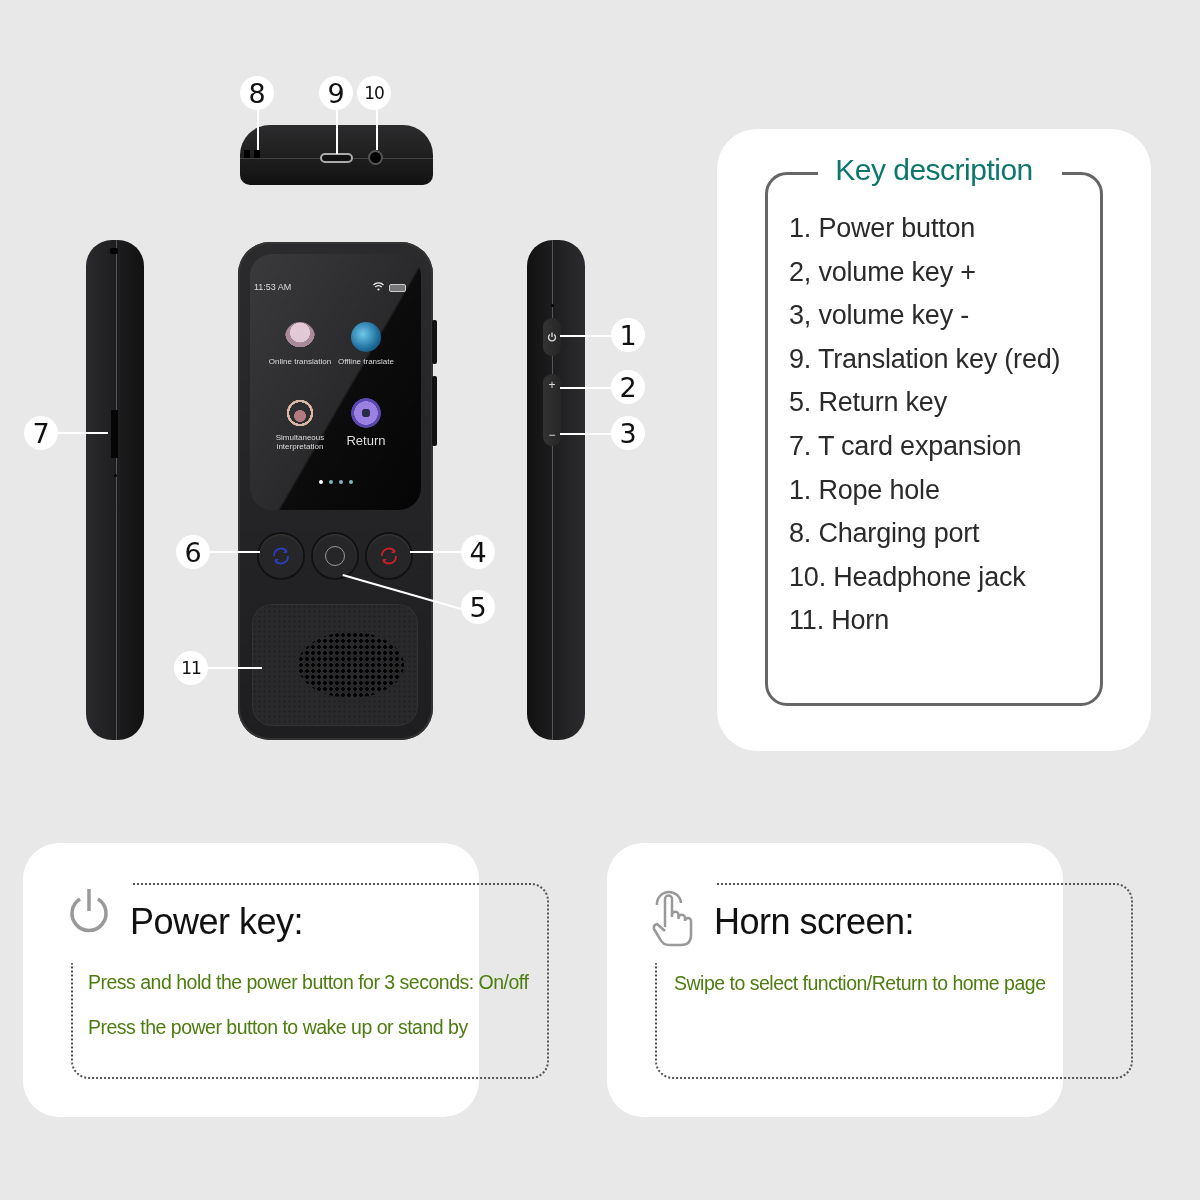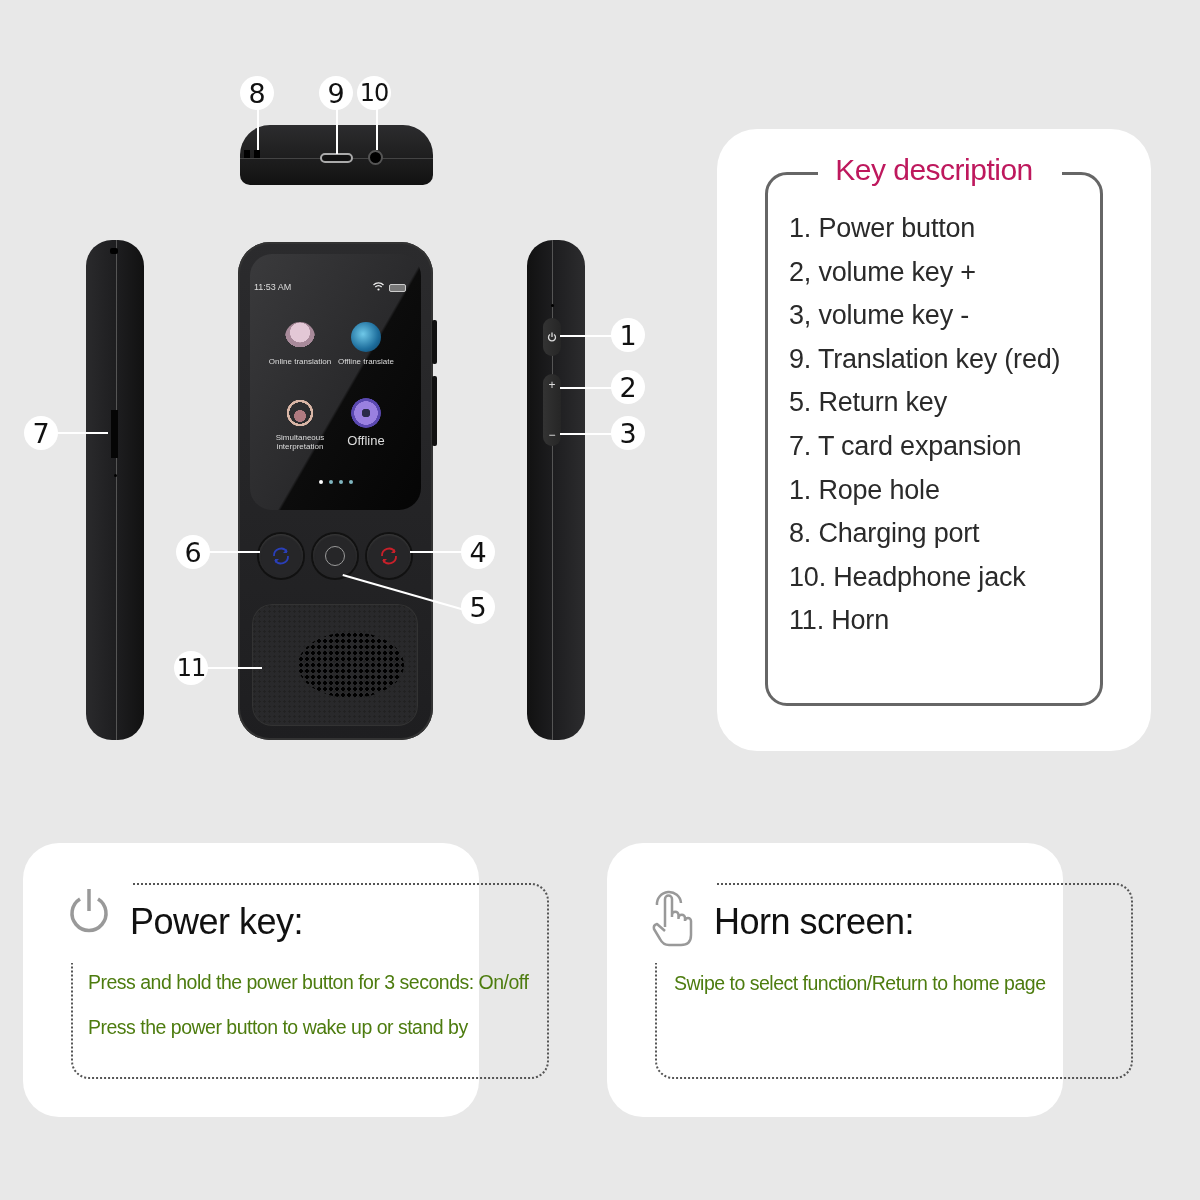--- a/index.html
+++ b/index.html
@@ -1,21 +1,21 @@
 <!DOCTYPE html>
 <html><head>
 <meta charset="utf-8">
 <style>
   * { box-sizing: border-box; margin: 0; padding: 0; }
   body { width: 1200px; height: 1200px; background: #e8e8e8; font-family: "Liberation Sans", "DejaVu Sans", sans-serif; position: relative; overflow: hidden; }
   .abs { position: absolute; }
 
   
   .callout { position: absolute; width: 34px; height: 34px; border-radius: 50%; background: #fff; color: #111; font-size: 27px; display: flex; align-items: center; justify-content: center; font-family: "DejaVu Sans", sans-serif; }
-  .callout.small { font-size: 24px; letter-spacing: -1px; }
+  .callout.small { font-size: 17px; letter-spacing: -1px; }
   .leader { position: absolute; height: 2px; background: #fff; }
   .vleader { position: absolute; width: 2px; background: #fff; }
 
   
   .side-left { left: 86px; top: 240px; width: 58px; height: 500px; border-radius: 26px 26px 26px 26px; background: linear-gradient(90deg, #2a2a2c 0%, #1d1d1f 55%, #111 100%); }
   .side-left .seam { position: absolute; left: 30px; top: 0; bottom: 0; width: 1px; background: #555; }
   .side-left .slot { position: absolute; left: 25px; top: 170px; width: 7px; height: 48px; background: #050505; }
   .side-left .hole { position: absolute; left: 28px; top: 234px; width: 3px; height: 3px; border-radius: 50%; background: #000; }
   .side-left .top-hole { position: absolute; left: 24px; top: 8px; width: 8px; height: 6px; background: #000; border-radius: 2px; }
 
@@ -48,21 +48,21 @@
 
   .round-btn { position: absolute; top: 292px; width: 44px; height: 44px; border-radius: 50%; background: #262628; box-shadow: 0 0 0 2px #111, inset 0 1px 2px #3a3a3a; display: flex; align-items: center; justify-content: center; }
   .speaker { position: absolute; left: 14px; top: 362px; width: 166px; height: 122px; border-radius: 20px; background: #29292b; box-shadow: inset 0 0 0 1px #333; background-image: radial-gradient(#222 1px, transparent 1.2px); background-size: 5px 5px; }
   .grille { position: absolute; left: 46px; top: 28px; width: 106px; height: 66px; border-radius: 50%; background-image: radial-gradient(#000 1.6px, transparent 1.8px); background-size: 6px 6px; }
   .side-tab { position: absolute; right: -4px; width: 5px; background: #111; border-radius: 2px; }
 
   
   .key-card { left: 717px; top: 129px; width: 434px; height: 622px; background: #fff; border-radius: 40px; }
   .key-frame { position: absolute; left: 48px; top: 43px; width: 338px; height: 534px; border: 3px solid #666; border-radius: 22px; }
   .key-frame .gap { position: absolute; top: -4px; left: 50px; width: 244px; height: 6px; background: #fff; }
-  .key-title { position: absolute; left: 0; right: 0; top: 24px; text-align: center; color: #be185d; font-size: 30px; letter-spacing: -0.5px; }
+  .key-title { position: absolute; left: 0; right: 0; top: 24px; text-align: center; color: #0f766e; font-size: 30px; letter-spacing: -0.5px; }
   .key-list { position: absolute; left: 72px; top: 78px; list-style: none; }
   .key-list li { font-size: 27px; color: #2a2a2a; height: 43.6px; line-height: 43.6px; white-space: nowrap; letter-spacing: -0.2px; }
 
   
   .info-card { top: 843px; width: 456px; height: 274px; background: #fff; border-radius: 36px; }
   .info-card.left { left: 23px; }
   .info-card.right { left: 607px; }
   .dotted-frame { position: absolute; left: 48px; top: 40px; width: 478px; height: 196px; border: 2px dotted #555; border-radius: 18px; }
   .dotted-frame .mask { position: absolute; left: -4px; top: -4px; width: 64px; height: 82px; background: #fff; }
   .info-card .ico-wrap { position: absolute; left: 44px; top: 44px; width: 44px; height: 56px; }
@@ -119,21 +119,21 @@
     <div class="app" style="left:76px;top:68px">
       <div class="ico" style="background:radial-gradient(circle at 40% 40%,#6fc8e8,#1d6d9c 60%,#0e3c5c)"></div>
       <div class="lbl">Offline translate</div>
     </div>
     <div class="app" style="left:10px;top:144px">
       <div class="ico" style="background:radial-gradient(circle at 50% 60%,#b07a80 0 25%,transparent 26%),radial-gradient(circle at 50% 50%,transparent 0 50%,#d9b6a6 51% 62%,transparent 63%)"></div>
       <div class="lbl">Simultaneous interpretation</div>
     </div>
     <div class="app" style="left:76px;top:144px">
       <div class="ico" style="background:radial-gradient(circle at 50% 50%,#2a2a4a 0 20%,#9a80e0 21% 55%,#5a48b0 56% 70%,transparent 71%)"></div>
-      <div class="lbl big">Offline</div>
+      <div class="lbl big">Return</div>
     </div>
 
     <div class="dots">
       <span class="active"></span>
       <span></span>
       <span></span>
       <span></span>
     </div>
   </div>
 

